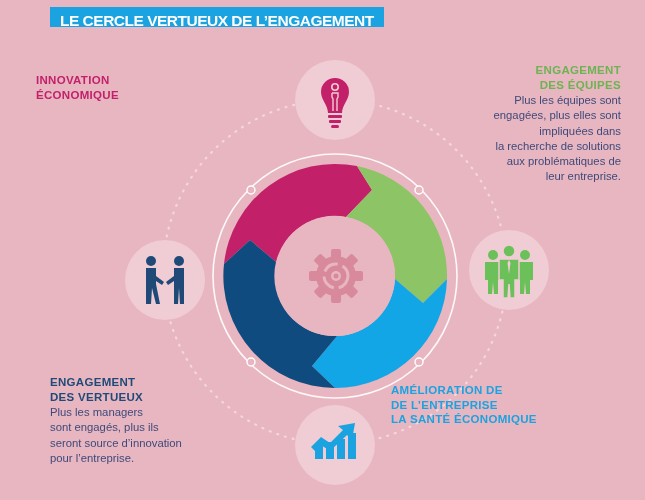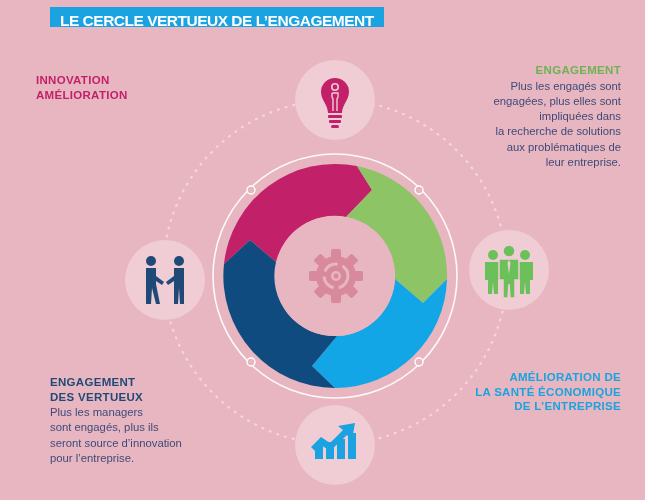--- a/index.html
+++ b/index.html
@@ -15,21 +15,21 @@
     font-weight: bold; font-size: 15.5px; letter-spacing: -0.5px;
     padding: 0 10px; height: 20px; line-height: 28px;
     white-space: nowrap;
   }
   .block { position: absolute; font-size: 11.3px; line-height: 15.3px; color: #3e4a7a; }
   .block .heading { font-weight: bold; font-size: 11.5px; line-height: 14.5px; letter-spacing: 0.3px; margin-bottom: 1px; }
   .block .body { white-space: pre-line; }
   .tl { left: 36px; top: 63px; width: 200px; margin-top: 10px; }
   .tr { right: 24px; top: 63px; width: 210px; text-align: right; }
   .bl { left: 50px; top: 375px; width: 200px; }
-  .br { right: 24px; top: 370px; width: 230px; text-align: right; }
+  .br { right: 24px; top: 383px; width: 230px; }
   .c-magenta { color: #c2216a; }
   .c-green { color: #6db352; }
   .c-navy { color: #1f4a78; }
   .c-cyan { color: #1aa3e0; }
   svg.diagram { position: absolute; left: 0; top: 0; }
 </style>
 </head>
 <body>
 
 <svg class="diagram" width="645" height="500" viewBox="0 0 645 500">
@@ -120,29 +120,30 @@
       <path d="M -24 2 L -14 -8 L -5 -2 L 8 -15 L 3 -19 L 20 -22 L 17 -5 L 12 -10 L -5 6 L -14 0 L -20 6 Z"></path>
     </g>
   </g>
 </svg>
 
 <div class="title-box">LE CERCLE VERTUEUX DE L’ENGAGEMENT</div>
 
 <div class="block tl">
   <div class="heading c-magenta">
     <div>INNOVATION</div>
-    <div>AMÉLIORATION</div>
+    <div>ÉCONOMIQUE</div>
   </div>
 </div>
 
 <div class="block tr">
   <div class="heading c-green">
     <div>ENGAGEMENT</div>
+    <div>DES ÉQUIPES</div>
   </div>
-  <div class="body">Plus les engagés sont
+  <div class="body">Plus les équipes sont
 engagées, plus elles sont
 impliquées dans
 la recherche de solutions
 aux problématiques de
 leur entreprise.</div>
 </div>
 
 <div class="block bl">
   <div class="heading c-navy">
     <div>ENGAGEMENT</div>
@@ -150,16 +151,16 @@
   </div>
   <div class="body">Plus les managers
 sont engagés, plus ils
 seront source d’innovation
 pour l’entreprise.</div>
 </div>
 
 <div class="block br">
   <div class="heading c-cyan">
     <div>AMÉLIORATION DE</div>
+    <div>DE L’ENTREPRISE</div>
     <div>LA SANTÉ ÉCONOMIQUE</div>
-    <div>DE L’ENTREPRISE</div>
   </div>
 </div>
 
 </body></html>

